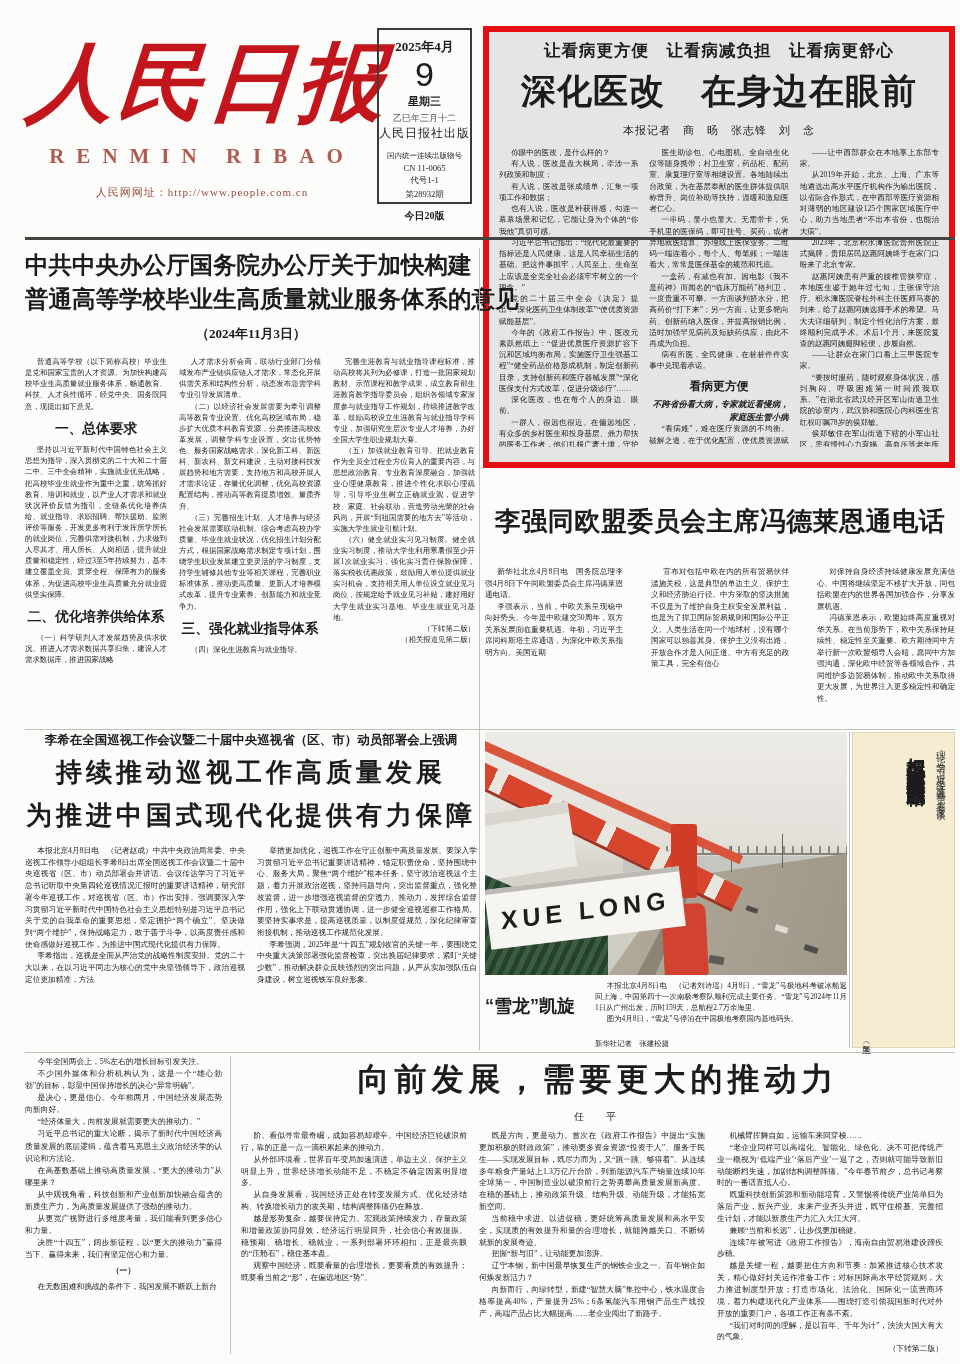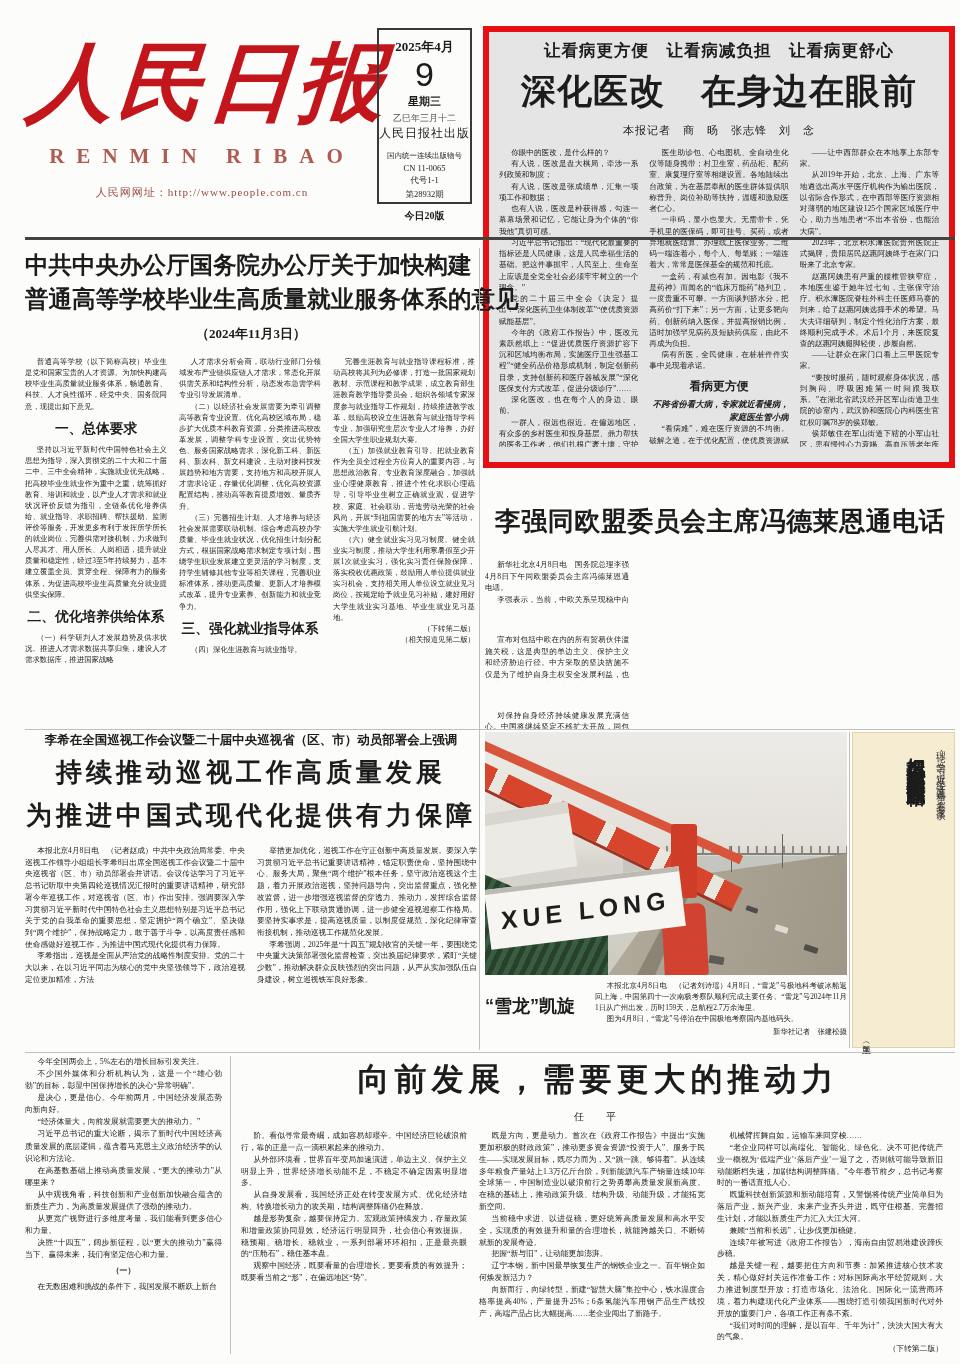--- a/index.html
+++ b/index.html
@@ -38,42 +38,42 @@
   .rb-cols{display:flex;gap:11px;margin-top:9px;height:300px;overflow:hidden;}
   .rb-col{width:140px;height:100%;overflow:hidden;font-size:7.6px;line-height:1.48;}
 
   
   .blk{text-align:justify;text-indent:1.6em;}
   .blk-h{text-indent:0;text-align:center;font-weight:900;font-family:"Liberation Sans",sans-serif;
          font-size:1.55em;margin:5px 0 4px;}
   .blk-lead{text-indent:0;font-style:italic;font-weight:bold;font-size:1.12em;
             text-align:right;margin:0 0;}
   .blk-cont{text-indent:0;text-align:right;}
-  .blk-sig{text-indent:0;text-align:right;margin-top:2px;}
+  .blk-sig{text-indent:0;margin-top:14px;}
   .blk-center{text-indent:0;text-align:center;font-weight:bold;margin:4px 0;}
 
   
   .rule-heavy{position:absolute;left:25px;top:237px;width:930px;height:3px;background:#45433f;}
   .hrule{position:absolute;background:#c2c0ba;height:1px;}
   .vrule{position:absolute;background:#c2c0ba;width:1px;}
 
   
   .opinion{position:absolute;left:25px;top:248px;width:452px;height:478px;}
   .op-headline{font-family:"Liberation Sans",sans-serif;font-weight:900;font-size:23.5px;
                line-height:1.45;text-align:left;white-space:nowrap;}
   .op-date{font-size:13px;font-weight:bold;text-align:center;margin-top:9px;}
   .op-cols{display:flex;gap:12px;margin-top:13px;height:336px;overflow:hidden;}
   .op-col{width:142px;height:100%;overflow:hidden;font-size:7.4px;line-height:1.5;}
   .opinion .blk-h{font-size:1.85em;margin:7px 0 5px;}
 
   
   .liqiang{position:absolute;left:485px;top:472px;width:470px;height:254px;}
   .lq-headline{font-family:"Liberation Sans",sans-serif;font-weight:900;font-size:26px;
                text-align:center;letter-spacing:0.5px;white-space:nowrap;margin-top:32px;}
-  .lq-cols{display:flex;gap:28px;margin-top:20px;height:198px;overflow:hidden;flex-direction:column;}
+  .lq-cols{display:flex;gap:28px;margin-top:27px;height:198px;overflow:hidden;}
   .lq-col{width:144px;height:100%;overflow:hidden;font-size:7.6px;line-height:1.52;}
 
   
   .lixi{position:absolute;left:25px;top:732px;width:452px;height:318px;}
   .lx-kicker{font-family:"Liberation Sans",sans-serif;font-weight:bold;font-size:12.5px;
              text-align:center;}
   .lx-headline{font-family:"Liberation Sans",sans-serif;font-weight:900;font-size:26px;
                line-height:1.5;text-align:center;letter-spacing:4px;white-space:nowrap;margin-top:4px;}
   .lx-cols{display:flex;gap:12px;margin-top:10px;height:200px;overflow:hidden;}
   .lx-col{width:220px;height:100%;overflow:hidden;font-size:7.7px;line-height:1.52;}

